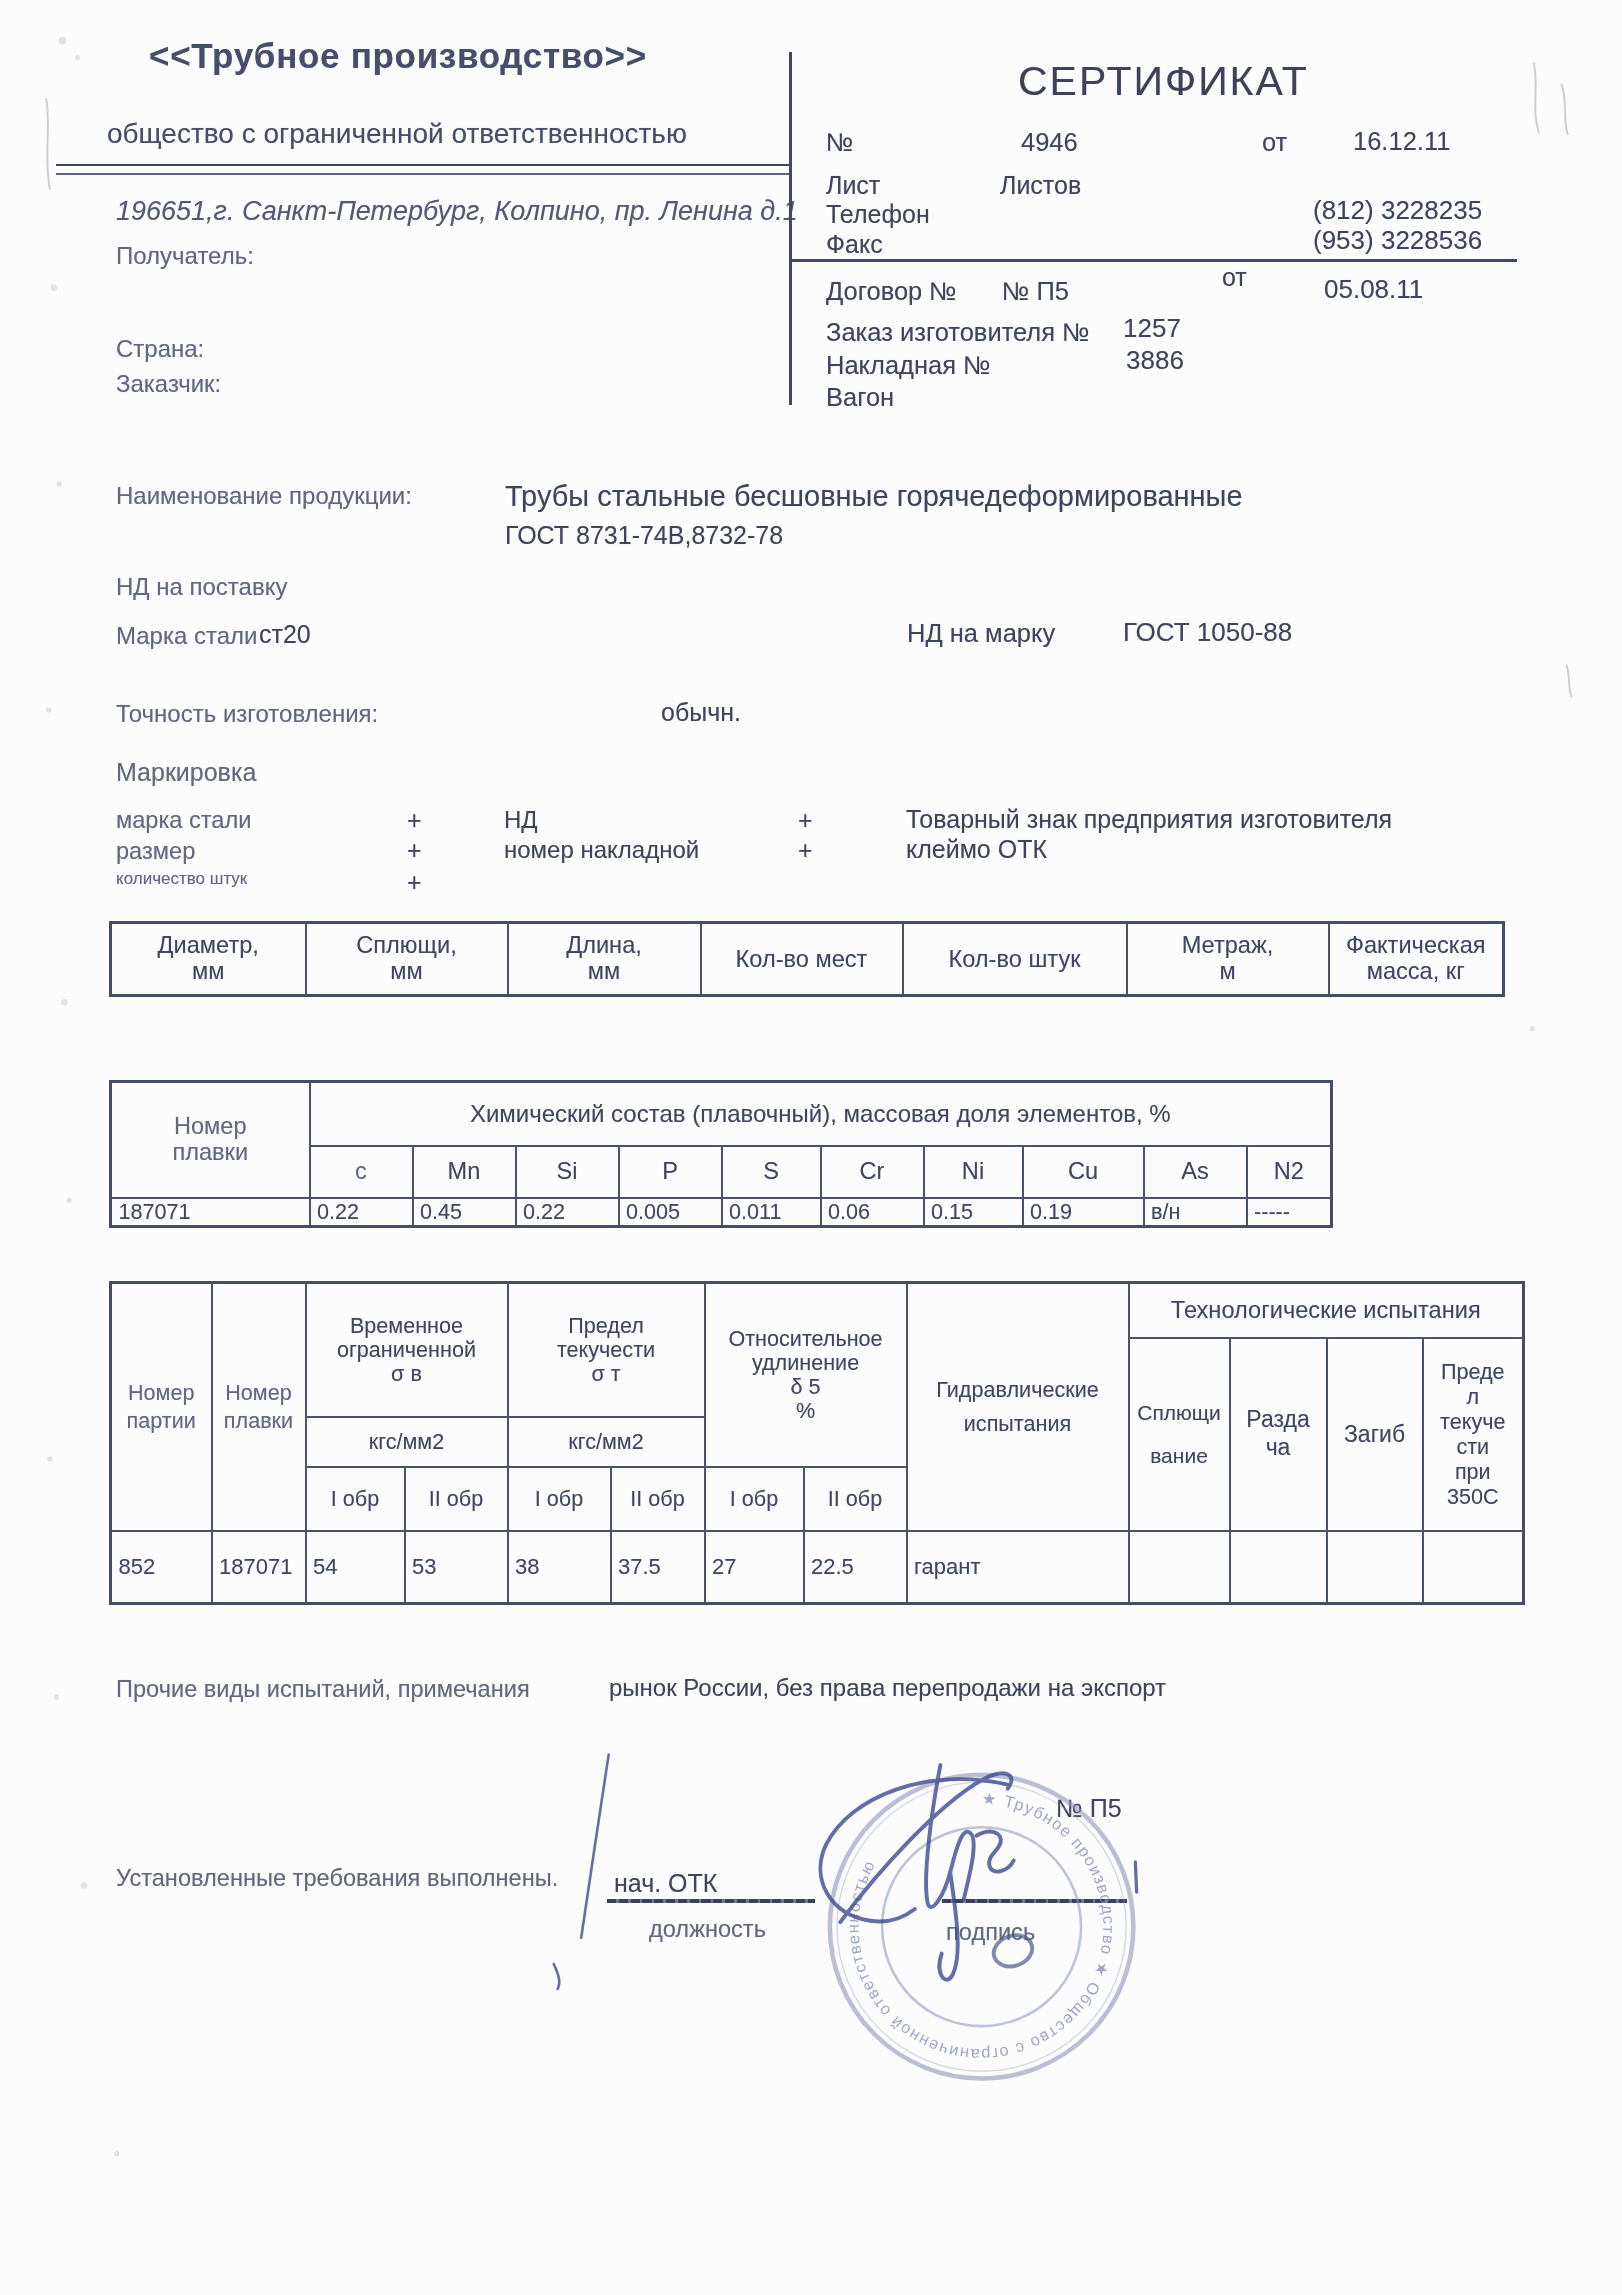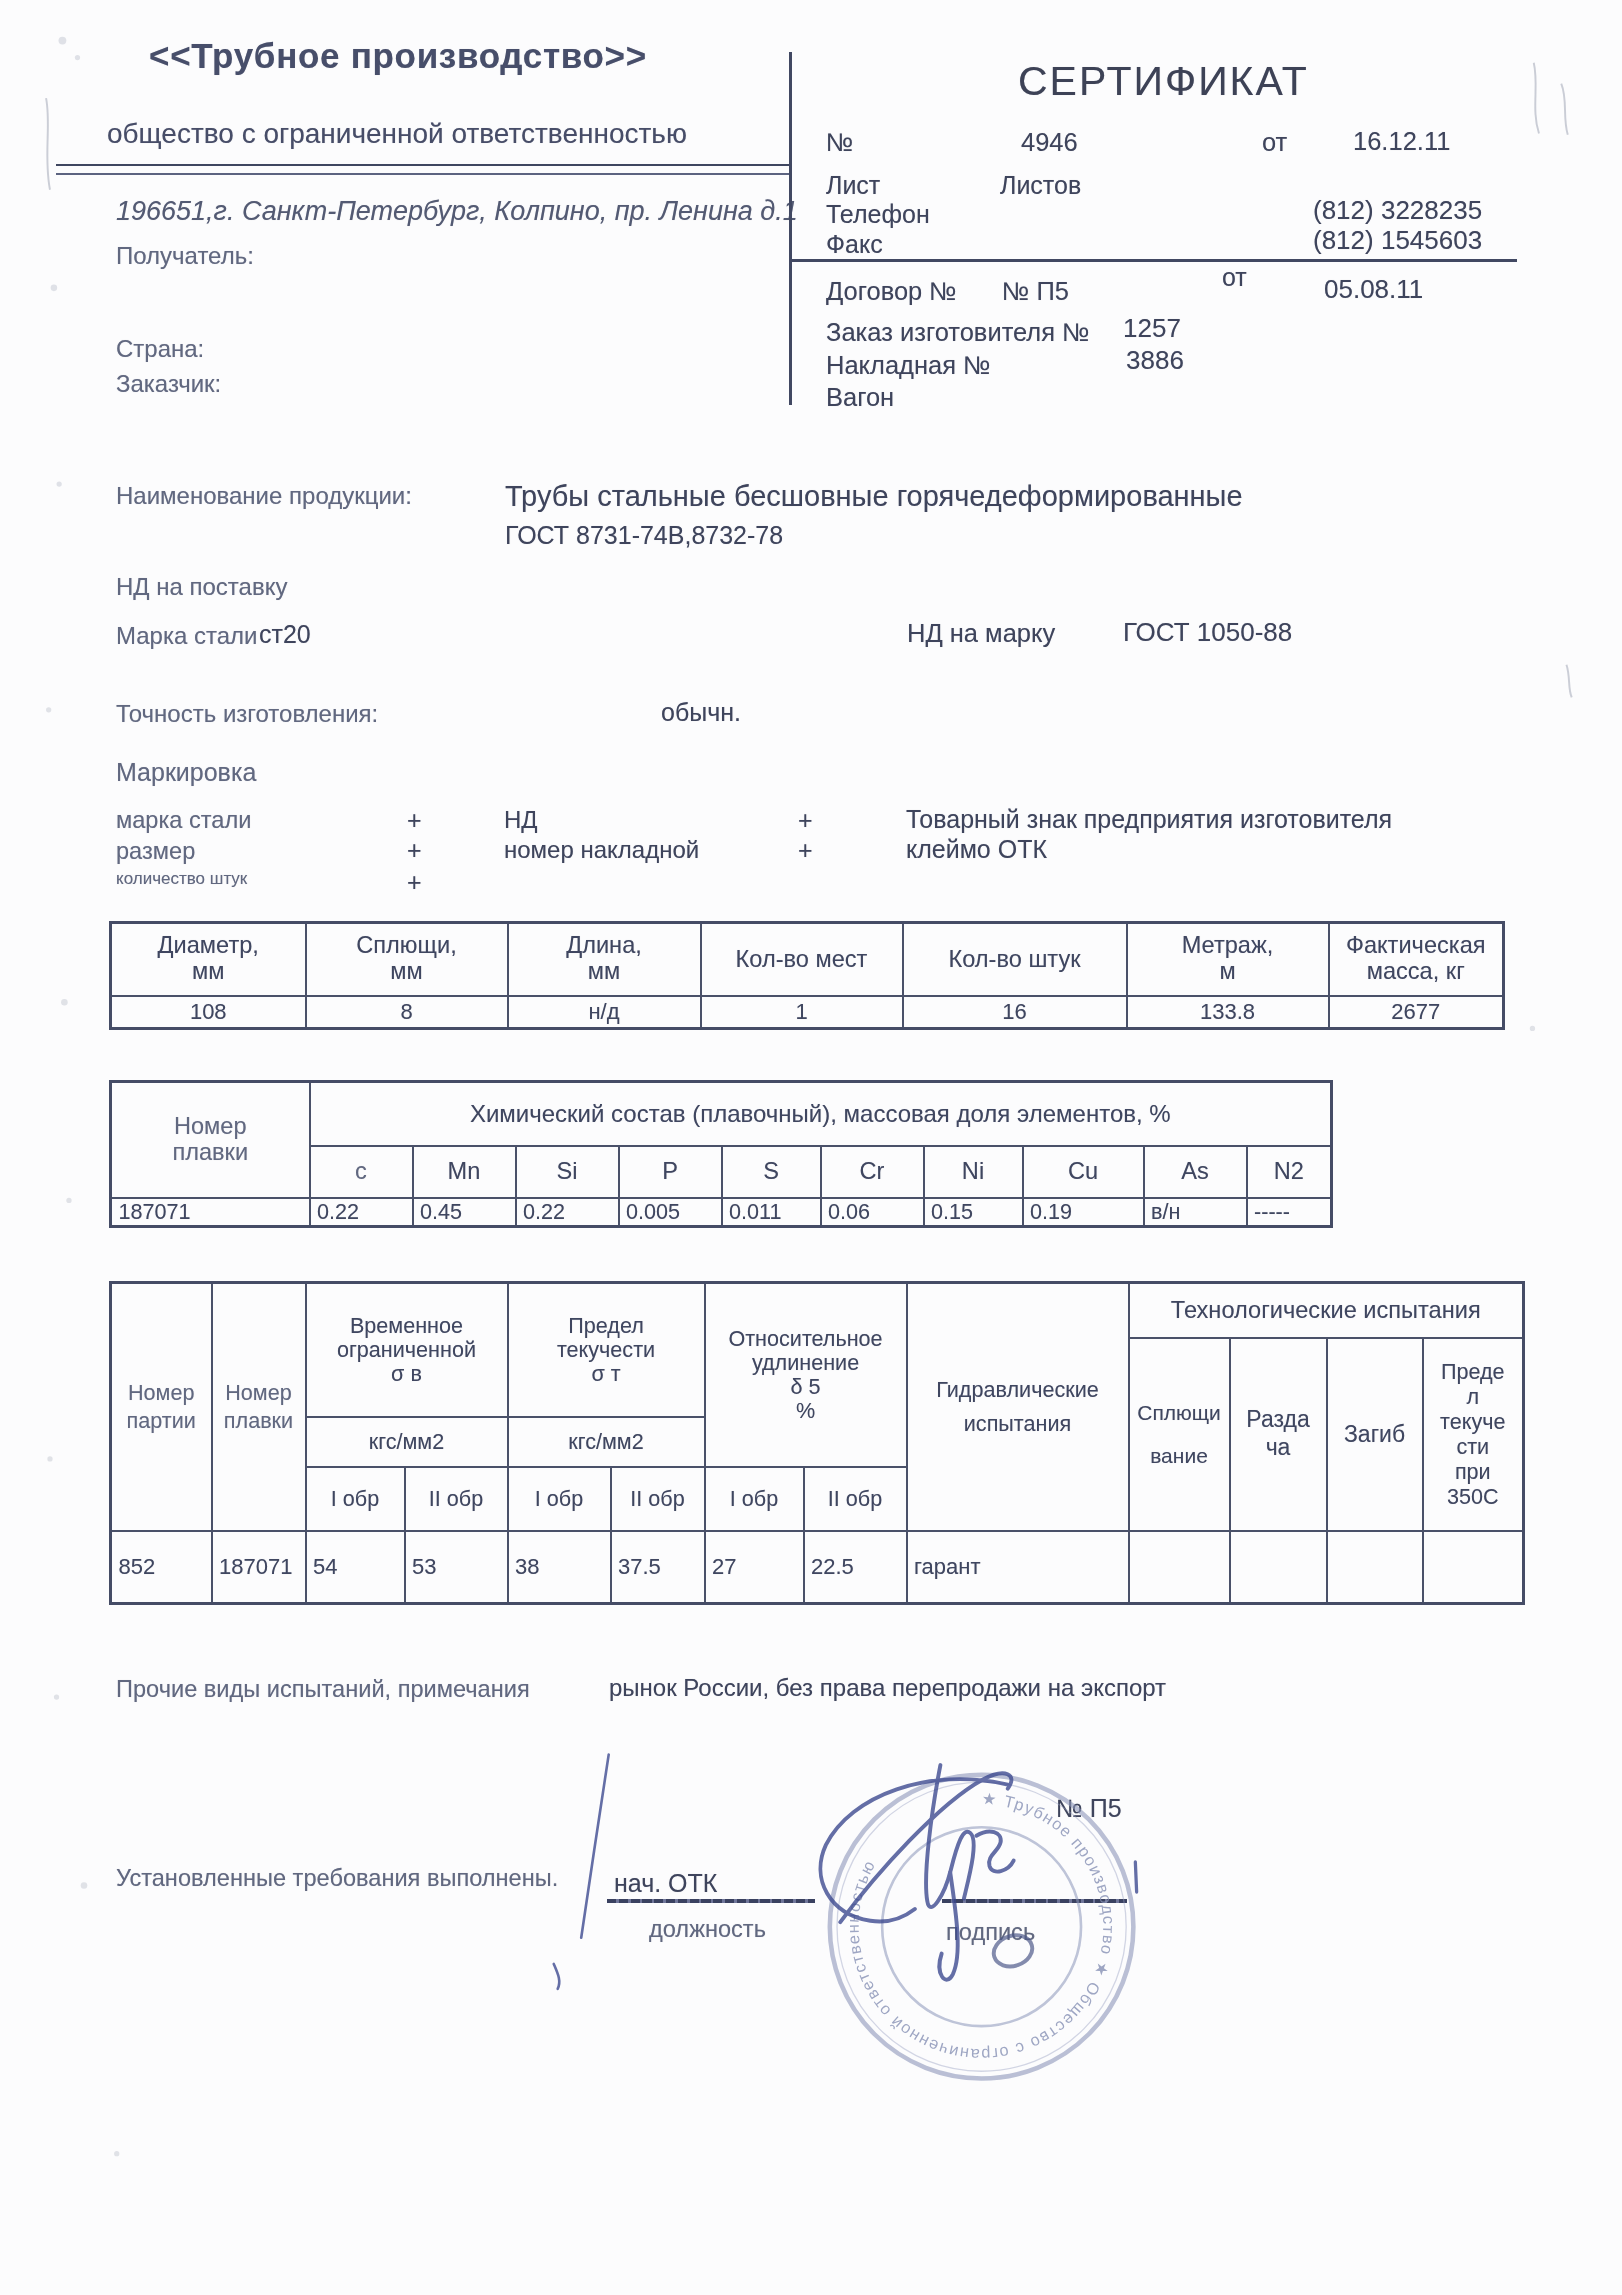--- a/index.html
+++ b/index.html
@@ -43,21 +43,21 @@
 <div class="t" style="left:1021px;top:128px;font-size:25.5px">4946</div>
 <div class="t" style="left:1262px;top:128px;font-size:25.5px">от</div>
 <div class="t" style="left:1353px;top:127px;font-size:25.5px">16.12.11</div>
 
 <div class="t" style="left:826px;top:171px;font-size:25px">Лист</div>
 <div class="t" style="left:1000px;top:171px;font-size:25px">Листов</div>
 
 <div class="t" style="left:826px;top:200px;font-size:25px">Телефон</div>
 <div class="t" style="left:1313px;top:196px;font-size:26px">(812) 3228235</div>
 <div class="t" style="left:826px;top:230px;font-size:25px">Факс</div>
-<div class="t" style="left:1313px;top:226px;font-size:26px">(812) 1545603</div>
+<div class="t" style="left:1313px;top:226px;font-size:26px">(953) 3228536</div>
 
 <div class="rule" style="left:789px;top:259px;width:728px;height:3.3px"></div>
 
 <div class="t" style="left:826px;top:277px;font-size:25.5px">Договор №</div>
 <div class="t" style="left:1002px;top:277px;font-size:25.5px">№ П5</div>
 <div class="t" style="left:1222px;top:263px;font-size:25px">от</div>
 <div class="t" style="left:1324px;top:275px;font-size:26px">05.08.11</div>
 
 <div class="t" style="left:826px;top:318px;font-size:25.5px">Заказ изготовителя №</div>
 <div class="t" style="left:1123px;top:314px;font-size:26px">1257</div>
@@ -137,29 +137,20 @@
             <span>Метраж,</span>
             <span>м</span>
           </div>
         </td>
     <td>
           <div class="stack">
             <span>Фактическая</span>
             <span>масса, кг</span>
           </div>
         </td>
-  </tr>
-  <tr style="height:33px;font-size:22px">
-    <td>108</td>
-    <td>8</td>
-    <td>н/д</td>
-    <td>1</td>
-    <td>16</td>
-    <td>133.8</td>
-    <td>2677</td>
   </tr>
 </tbody>
   </table>
 
 <table class="doc" style="left:109px;top:1080px;width:1222px;font-size:23.6px">
   <colgroup>
     <col style="width:199px">
       <col style="width:103px">
       <col style="width:103px">
       <col style="width:103px">

